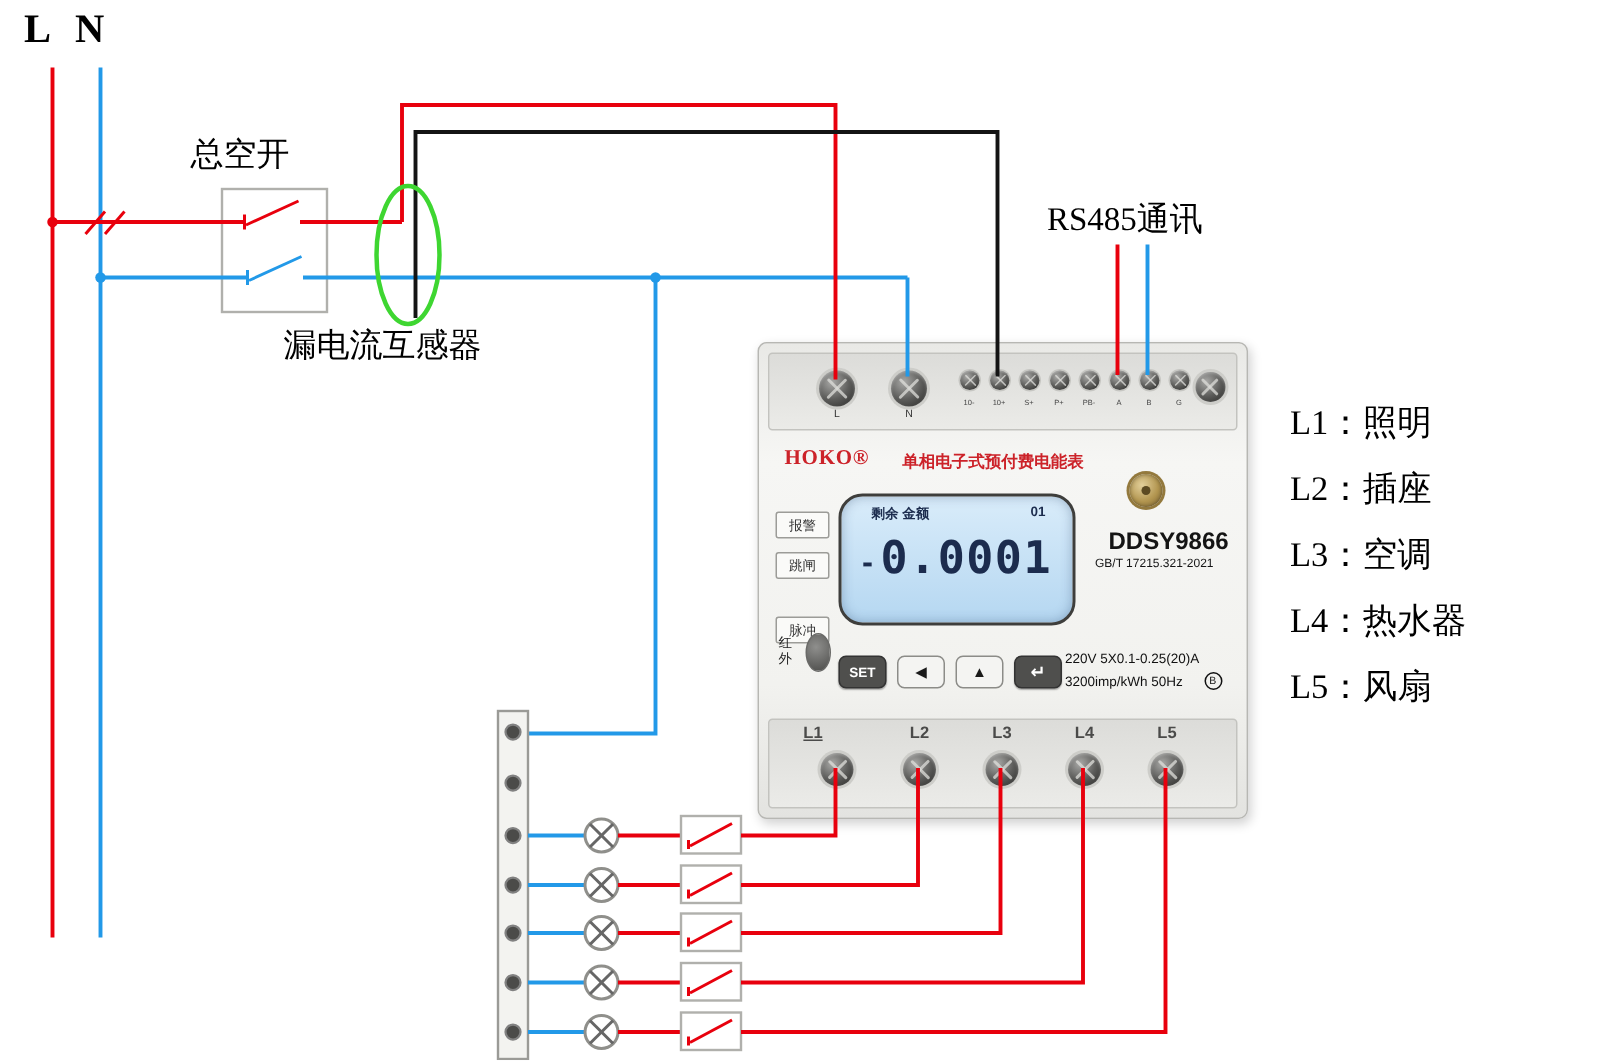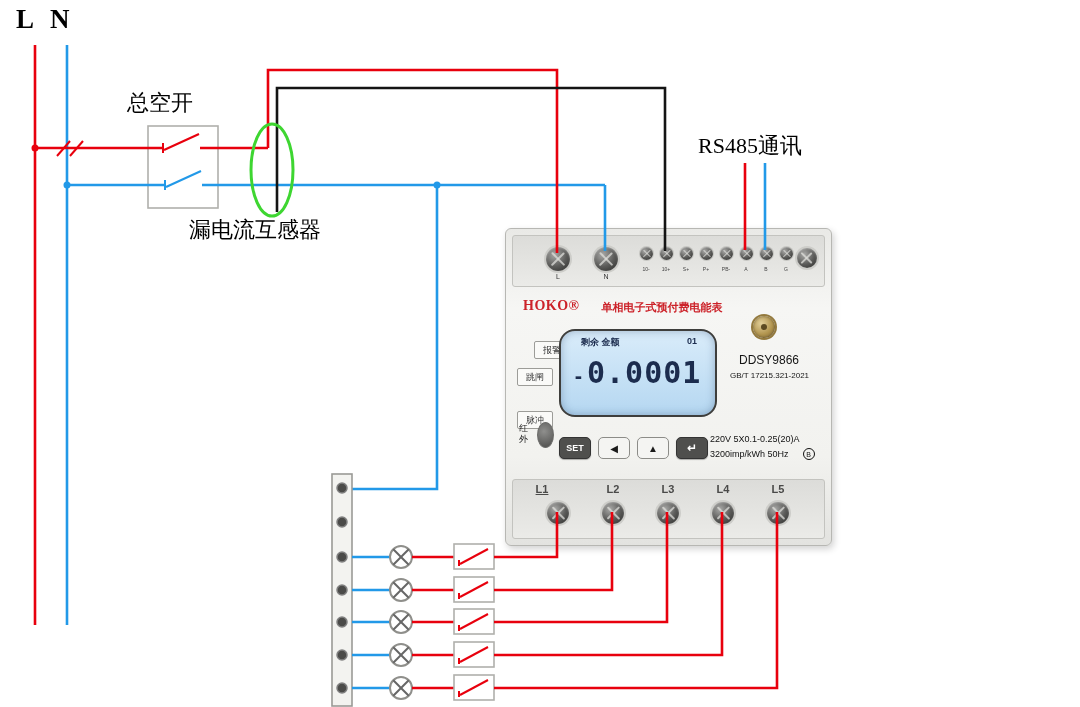--- a/index.html
+++ b/index.html
@@ -30,21 +30,21 @@
          background:rgba(222,222,217,.75);border-radius:1px;}
   .screw::before{transform:rotate(45deg);} .screw::after{transform:rotate(-45deg);}
   .screw.sm{box-shadow:0 0 0 1px #c6c6c2,inset 0 1px 1px rgba(255,255,255,.3);}
   .tt{position:absolute;top:44px;width:14px;text-align:center;font-size:7px;color:#333;}
   .stl{position:absolute;top:37px;width:20px;text-align:center;font-size:5px;color:#444;}
   .bt{position:absolute;top:254px;width:28px;text-align:center;font-size:11px;font-weight:bold;color:#4a4a49;}
   .brand{position:absolute;left:17px;top:69px;font-family:"Liberation Serif","DejaVu Serif",serif;
          font-size:14px;font-weight:bold;color:#cc2229;letter-spacing:.5px;}
   .m-title{position:absolute;left:72px;top:71px;width:168px;text-align:center;font-size:11px;
          font-weight:bold;color:#cc2229;white-space:nowrap;}
-  .model{position:absolute;left:233px;top:124px;font-size:12px;font-weight:normal;color:#141414;}
+  .model{position:absolute;left:233px;top:124px;font-size:16px;font-weight:bold;color:#141414;}
   .standard{position:absolute;left:224px;top:142px;font-size:8px;color:#141414;}
   .antenna{position:absolute;left:247px;top:87px;width:22px;height:22px;border-radius:50%;
          background:radial-gradient(circle at 38% 34%,#e2cf9a,#b2954f 55%,#7a6231);
          box-shadow:0 0 0 2px #93793d,inset 0 0 3px rgba(0,0,0,.4);}
   .antenna::after{content:"";position:absolute;left:35%;top:35%;width:30%;height:30%;border-radius:50%;background:#5c4a22;}
   .ind{position:absolute;left:11px;width:34px;height:16px;border:1px solid #9c9c98;background:#fafaf8;
        border-radius:2px;font-size:9px;color:#333;display:flex;align-items:center;justify-content:center;}
   .ir-label{position:absolute;left:13px;top:194px;width:12px;font-size:9px;line-height:11px;
        word-break:break-all;color:#222;}
   .ir-window{position:absolute;left:31px;top:193px;width:15px;height:24px;border-radius:50%;
@@ -86,20 +86,27 @@
 <body>
 
 <div class="stage">
 
   <div class="lbl supply-l">L</div>
   <div class="lbl supply-n">N</div>
   <div class="lbl breaker-lbl">总空开</div>
   <div class="lbl ct-lbl">漏电流互感器</div>
   <div class="lbl rs485-lbl">RS485通讯</div>
 
+  <div class="legend">
+    <div class="legend-item">L1：照明</div>
+    <div class="legend-item">L2：插座</div>
+    <div class="legend-item">L3：空调</div>
+    <div class="legend-item">L4：热水器</div>
+    <div class="legend-item">L5：风扇</div>
+  </div>
 
   <div class="meter">
     <div class="m-strip m-top"></div>
     <div class="m-strip m-bot"></div>
 
     <div class="screw" style="left:40px;top:18px;width:24px;height:24px;"></div>
     <div class="screw" style="left:88px;top:18px;width:24px;height:24px;"></div>
     <div class="tt" style="left:45px;">L</div>
     <div class="tt" style="left:93px;">N</div>
     <div class="screw sm" style="left:134px;top:18px;width:13px;height:13px;"></div>
@@ -119,21 +126,21 @@
     <div class="stl" style="left:250px;">B</div>
     <div class="stl" style="left:270px;">G</div>
     <div class="screw" style="left:291px;top:19px;width:20px;height:20px;"></div>
 
     <div class="brand">HOKO®</div>
     <div class="m-title">单相电子式预付费电能表</div>
     <div class="antenna"></div>
     <div class="model">DDSY9866</div>
     <div class="standard">GB/T 17215.321-2021</div>
 
-    <div class="ind" style="top:112px;margin-left:17px;">报警</div>
+    <div class="ind" style="top:112px;">报警</div>
     <div class="ind" style="top:139px;">跳闸</div>
     <div class="ind" style="top:166px;margin-top:16px;">脉冲</div>
     <div class="ir-label">红外</div>
     <div class="ir-window"></div>
 
     <div class="lcd">
       <div class="lcd-top">
         <span>剩余 金额</span>
         <span>01</span>
       </div>

